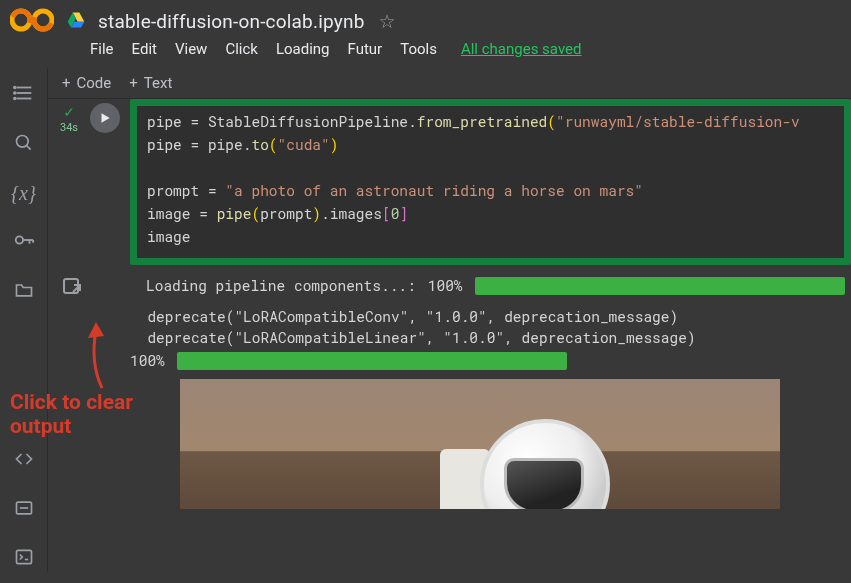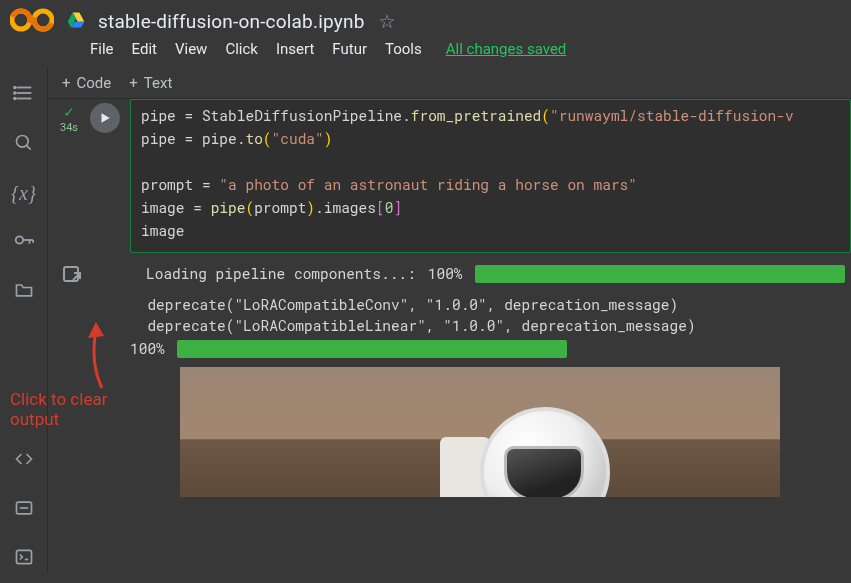--- a/index.html
+++ b/index.html
@@ -48,21 +48,21 @@
     .gutter .check { color: #34a853; font-size: 14px; line-height: 1; }
     .runcol { width: 40px; display: flex; align-items: flex-start; padding-top: 4px; }
     .run-btn {
       width: 30px; height: 30px; border-radius: 50%;
       background: #5f6368; display: flex; align-items: center;
       justify-content: center; color: #e8eaed;
     }
     .run-btn svg { width: 14px; height: 14px; }
 
     .code {
-      flex: 1; background: #2f2f2f; border: 1px solid #15803d;
+      flex: 1; background: #2f2f2f; border: 7px solid #15803d;
       border-radius: 2px; padding: 4px 10px 10px 10px;
       font-family: "Roboto Mono", Menlo, Consolas, monospace;
       font-size: 14.5px; line-height: 23px; color: #d4d4d4;
       white-space: pre; overflow: hidden;
     }
     .tk-id { color: #d4d4d4; }
     .tk-fn { color: #dcdcaa; }
     .tk-str { color: #ce9178; }
     .tk-num { color: #b5cea8; }
     .tk-punc { color: #d4d4d4; }
@@ -99,21 +99,21 @@
       background: linear-gradient(160deg,#555 0%, #222 70%);
       border: 3px solid #bbb;
     }
     .pack {
       position: absolute; bottom: -30px; left: 260px; width: 50px; height: 90px;
       background: #e8e6e0; border-radius: 6px;
     }
 
     .annotation {
       position: absolute; left: 10px; top: 390px;
-      color: #d63b2a; font-weight: 400; font-size: 17px;
+      color: #d63b2a; font-weight: 700; font-size: 21px;
       line-height: 1.15; pointer-events: none;
     }
     .arrow { position: absolute; left: 82px; top: 318px; pointer-events: none; }
     .arrow path { stroke: #d63b2a; stroke-width: 3; fill: none; }
     .arrow polygon { fill: #d63b2a; }
   </style>
 </head>
 <body>
 
 <div class="titlebar">
@@ -134,21 +134,21 @@
   </span>
   <span class="doc-title">stable-diffusion-on-colab.ipynb</span>
   <span class="star-icon">☆</span>
 </div>
 
 <div class="menubar">
   <span>File</span>
   <span>Edit</span>
   <span>View</span>
   <span>Click</span>
-  <span>Insert</span>
+  <span>Loading</span>
   <span>Futur</span>
   <span>Tools</span>
   <span class="saved">All changes saved</span>
 </div>
 
 <div class="workspace">
 
   <div class="leftrail">
     <span>
       <svg width="22" height="22" viewBox="0 0 24 24" fill="none" stroke="currentColor" stroke-width="2">

